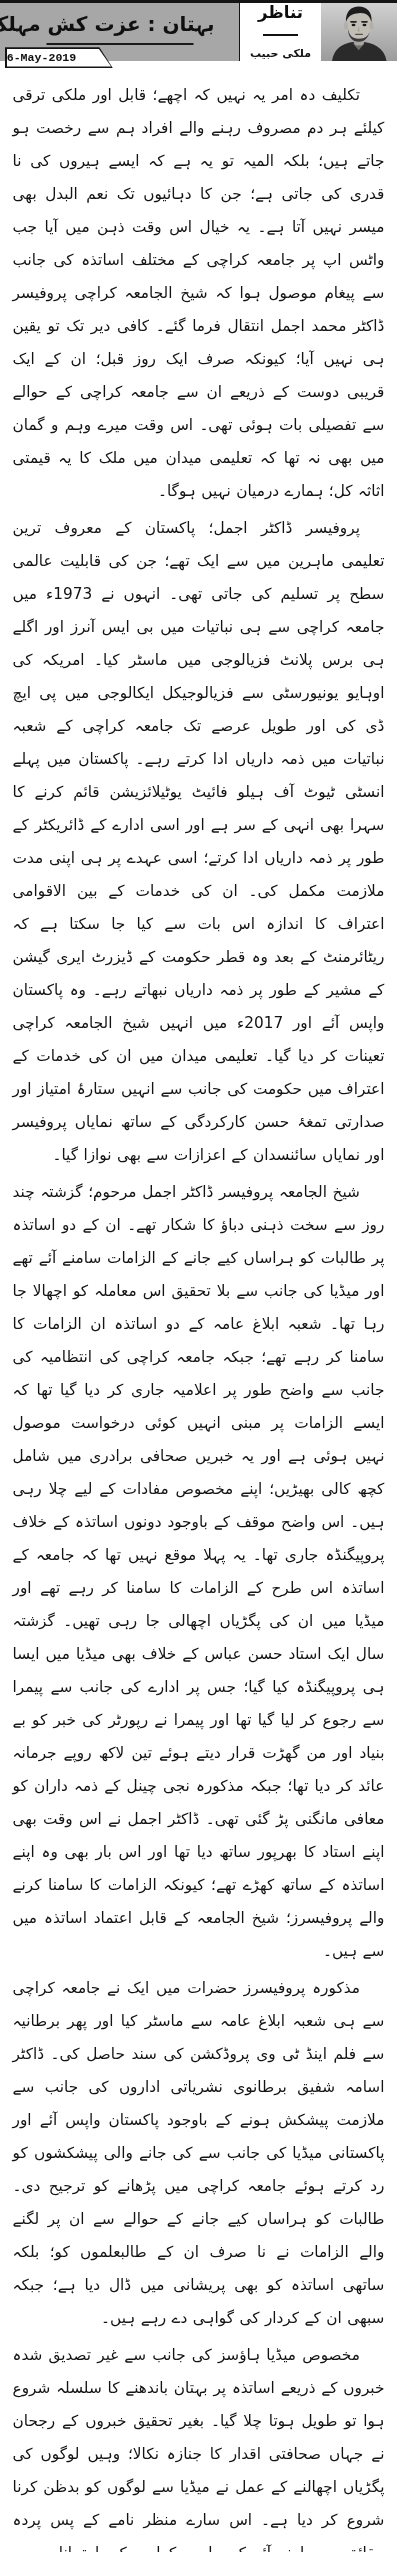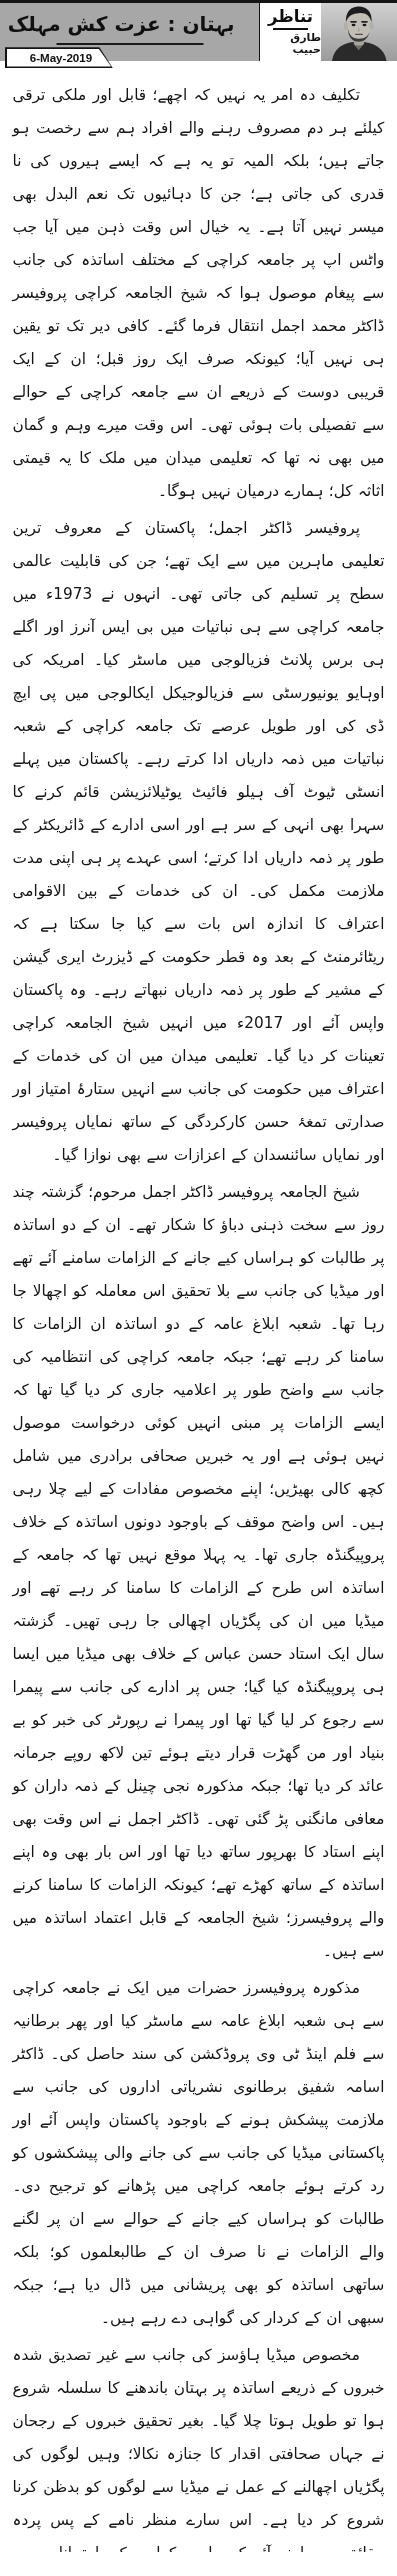--- a/index.html
+++ b/index.html
@@ -21,26 +21,26 @@
   .date-ribbon{
     position:absolute;left:4.9px;bottom:-7.3px;width:108px;height:21px;background:#141414;
     clip-path:polygon(0 0,calc(100% - 13.5px) 0,100% 100%,0 100%);
   }
   .date-ribbon-inner{
     position:absolute;top:1.8px;left:1.8px;right:1.8px;bottom:1.8px;background:#ffffff;
     clip-path:polygon(0 0,calc(100% - 12.2px) 0,100% 100%,0 100%);
     display:flex;align-items:center;
   }
   .date-text{
-    font-family:Liberation Sans, sans-serif;font-weight:bold;font-size:11.6px;color:#111;
-    padding-left:23px;direction:ltr;
+    font-family:Liberation Mono, monospace;font-weight:bold;font-size:11.6px;color:#111;
+    padding-left:0;direction:ltr;
   }
   .byline-box{
-    width:62px;background:#ffffff;border-left:1.2px solid #141414;box-sizing:border-box;
-    display:flex;flex-direction:column;align-items:center;justify-content:center;gap:2px;
+    width:82px;background:#ffffff;border-left:1.2px solid #141414;box-sizing:border-box;
+    display:flex;flex-direction:column;align-items:center;justify-content:center;gap:12px;
   }
   .column-name{font-size:16.5px;font-weight:bold;color:#0d0d0d;direction:rtl;line-height:1.1;}
   .byline-rule{width:35px;height:1.2px;background:#111;}
   .author-name{font-size:11px;font-weight:bold;color:#151515;direction:rtl;line-height:1.1;}
   .photo{width:76px;position:relative;background:#bfbfbf;overflow:hidden;}
   .photo svg{display:block;width:100%;height:100%;}
   .feedback-bar{
     height:16.5px;background:#121212;display:flex;align-items:center;justify-content:flex-end;
   }
   .feedback-text{
@@ -74,21 +74,21 @@
         <div class="date-ribbon">
           <div class="date-ribbon-inner">
             <span class="date-text">6-May-2019</span>
           </div>
         </div>
       </div>
 
       <div class="byline-box">
         <div class="column-name">تناظر</div>
         <div class="byline-rule"></div>
-        <div class="author-name">طارق حبیب</div>
+        <div class="author-name">ملکی حبیب</div>
       </div>
 
       <div class="photo">
         <svg viewBox="0 0 125 100" preserveAspectRatio="xMidYMid slice">
           <defs>
             <linearGradient id="bgGrad" x1="0" y1="0" x2="0" y2="1">
               <stop offset="0" stop-color="#d2d2d2"></stop>
               <stop offset="1" stop-color="#9a9a9a"></stop>
             </linearGradient>
           </defs>

